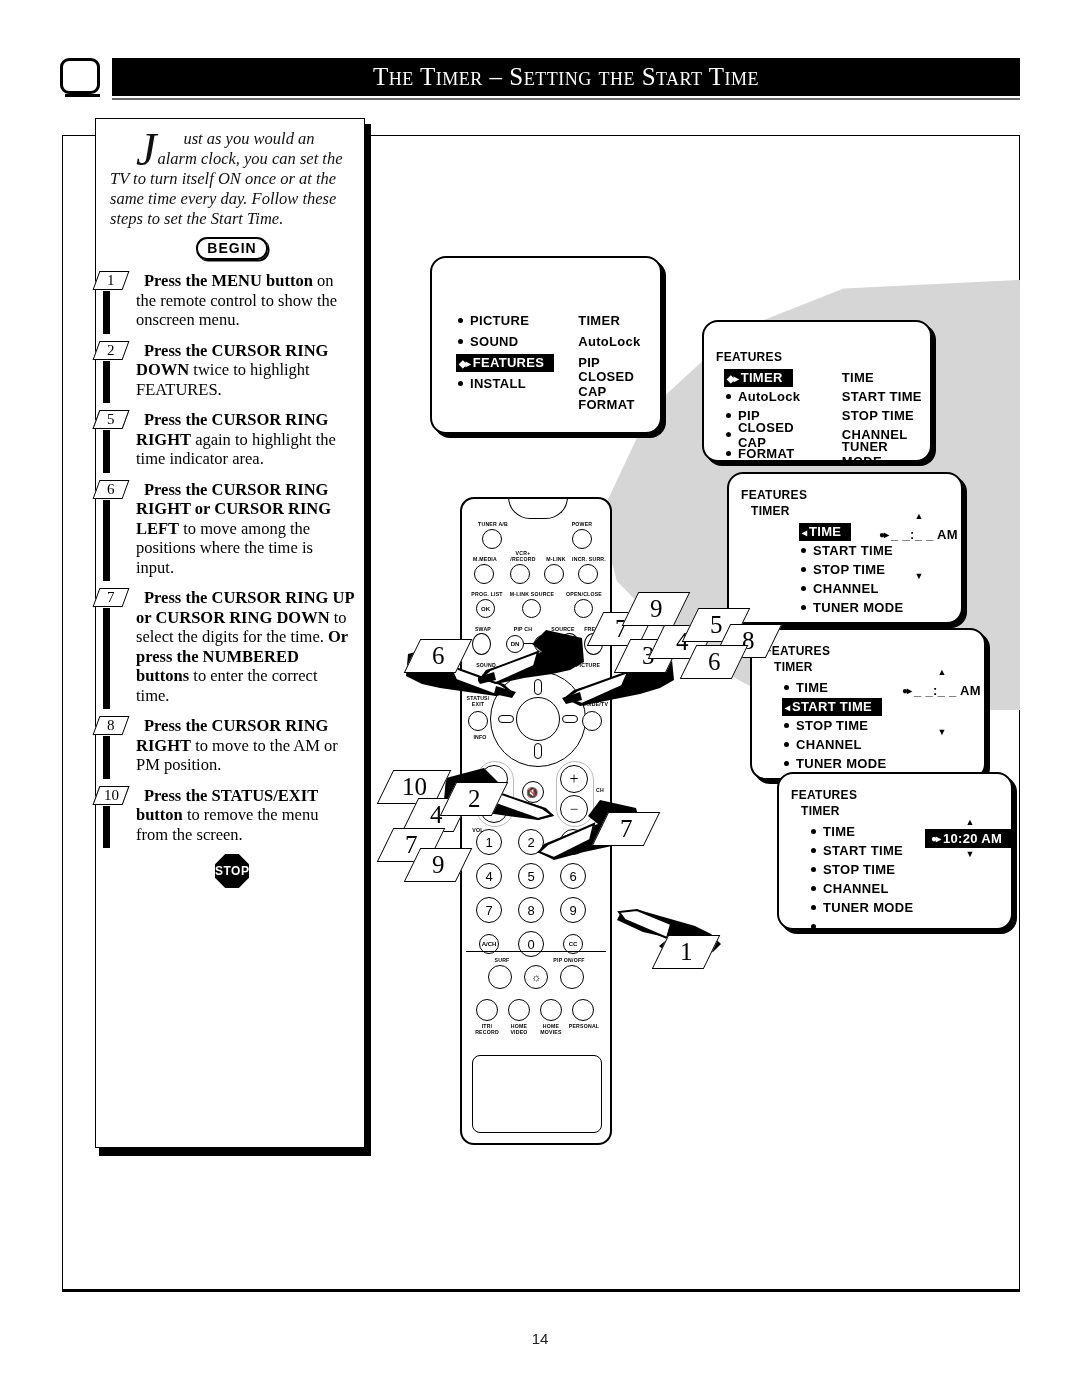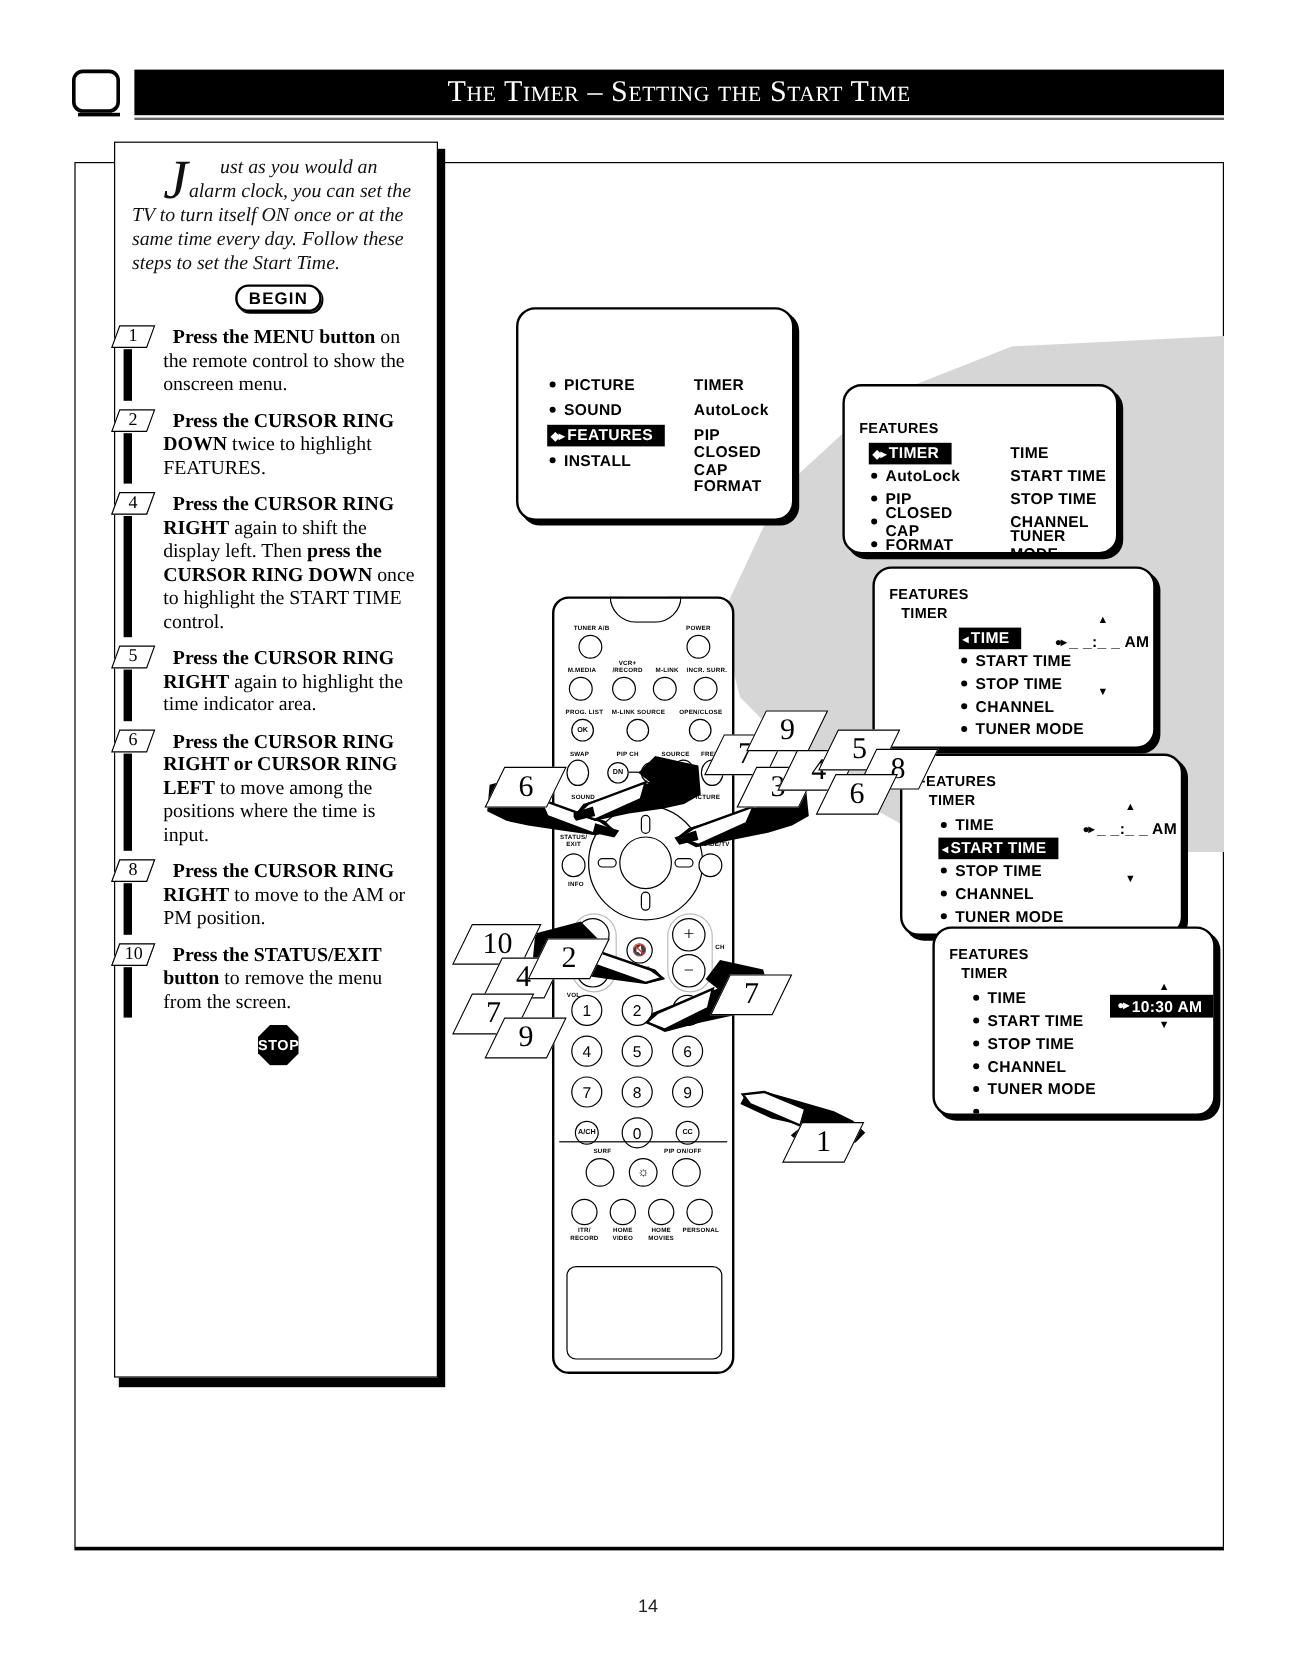--- a/index.html
+++ b/index.html
@@ -257,41 +257,41 @@
         <div class="num">
           <span>3</span>
         </div>
         <div class="bar"></div>
       </div>
       <div class="step">
         <div class="num">
           <span>4</span>
         </div>
         <div class="bar"></div>
-        <p><b>Press the CURSOR RING RIGHT</b> again to shift the display left. Then <b>press the CURSOR RING DOWN</b> once to highlight the START TIME control.</p>
       </div>
       <div class="step">
         <div class="num">
           <span>5</span>
         </div>
         <div class="bar"></div>
         <p><b>Press the CURSOR RING RIGHT</b> again to highlight the time indicator area.</p>
       </div>
       <div class="step">
         <div class="num">
           <span>6</span>
         </div>
         <div class="bar"></div>
         <p><b>Press the CURSOR RING RIGHT or CURSOR RING LEFT</b> to move among the positions where the time is input.</p>
       </div>
       <div class="step">
         <div class="num">
           <span>7</span>
         </div>
         <div class="bar"></div>
+        <p><b>Press the CURSOR RING UP or CURSOR RING DOWN</b> to select the digits for the time. <b>Or press the NUMBERED buttons</b> to enter the correct time.</p>
       </div>
       <div class="step">
         <div class="num">
           <span>8</span>
         </div>
         <div class="bar"></div>
         <p><b>Press the CURSOR RING RIGHT</b> to move to the AM or PM position.</p>
       </div>
       <div class="step">
         <div class="num">
@@ -491,21 +491,21 @@
         <span>TUNER MODE</span>
       </div>
       <div class="row">
         <span class="bullet"></span>
       </div>
     </div>
   <div class="valcol">
     <div class="tri">▲</div>
     <div class="row sel" style="justify-content:flex-start;margin-top:2px;padding:3px 10px 4px 6px;">
       <span class="navglyph">●▸</span>
-      <span>10:30 AM</span>
+      <span>10:20 AM</span>
     </div>
     <div class="tri" style="margin-top:2px">▼</div>
   </div>
 </div>
 
 <div id="remote">
 
   <div style="position:absolute;left:46px;top:-2px;width:60px;height:22px;border:1.6px solid #000;border-top:none;border-radius:0 0 30px 30px;"></div>
 
   <div class="lbl" style="left:8px;top:22px;width:46px;">TUNER A/B</div>

